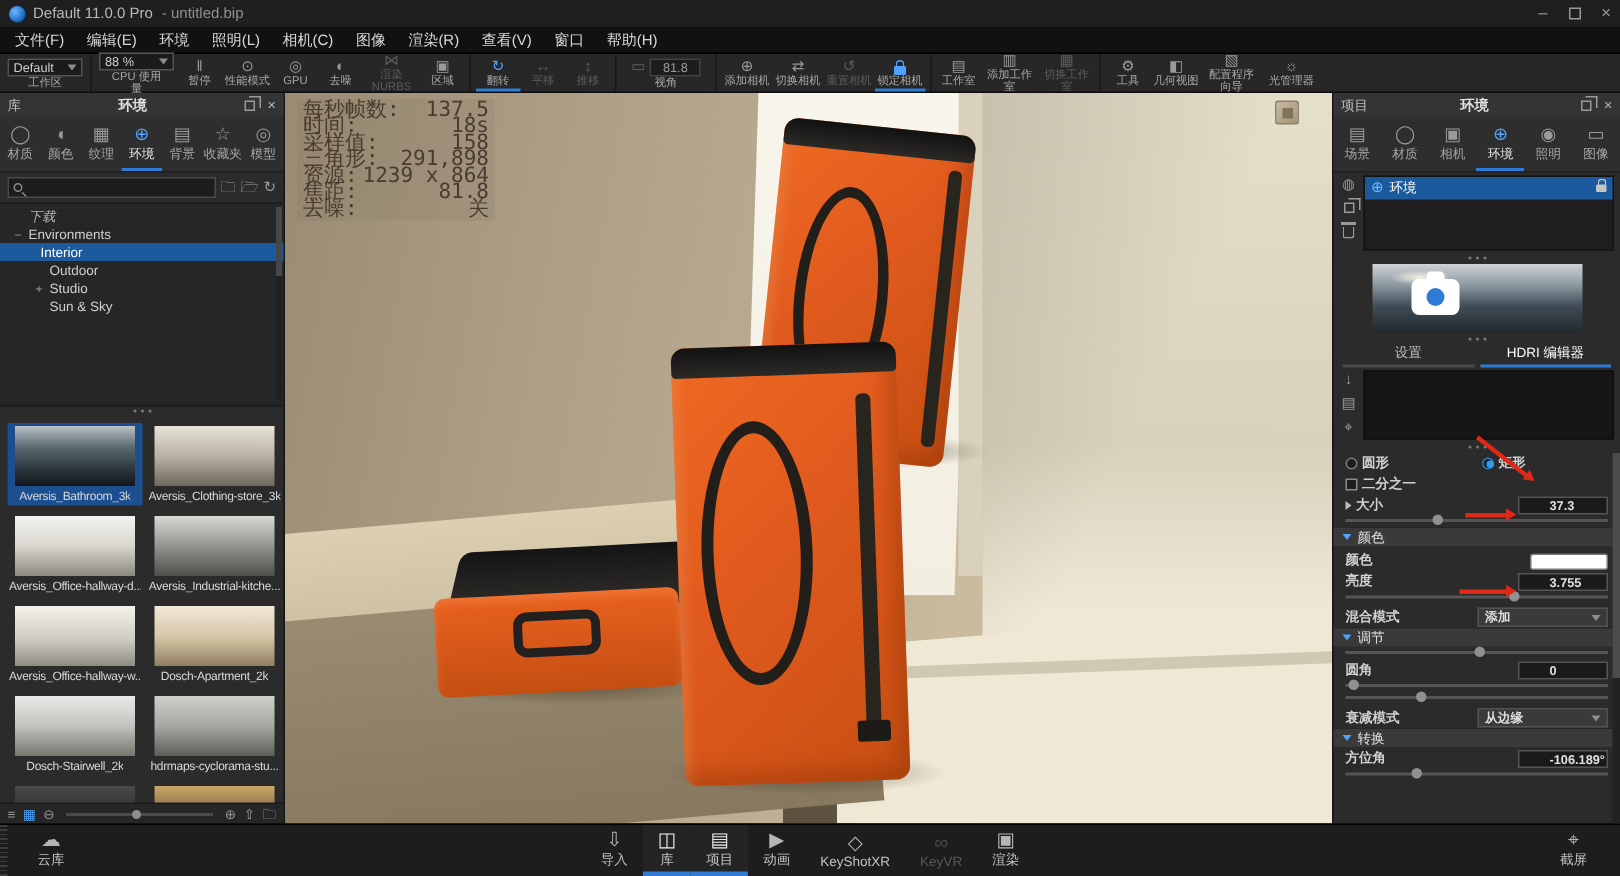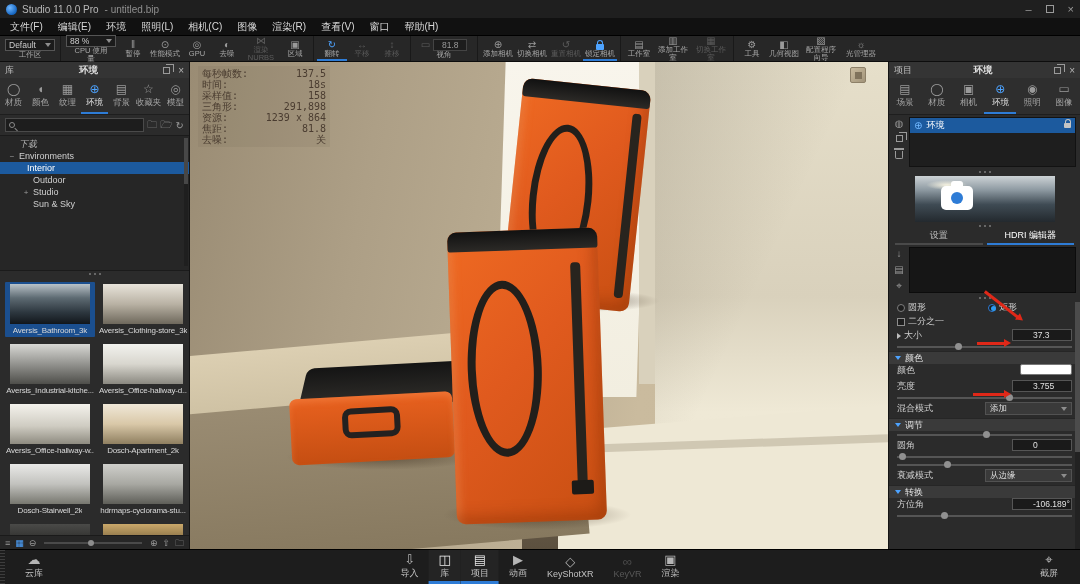--- a/index.html
+++ b/index.html
@@ -107,21 +107,21 @@
   .vshadow { position:absolute; background:radial-gradient(ellipse at center, rgba(55,40,25,.5), rgba(55,40,25,0) 70%); border-radius:50%; }
   .case { position:absolute; border-radius:9px; background:linear-gradient(135deg,#ef6a22 0%,#e05a1e 45%,#c84f12 100%); box-shadow:inset -6px -8px 14px rgba(120,40,0,.35), inset 4px 4px 8px rgba(255,170,110,.35); }
   .case .lid { position:absolute; left:0; top:0; width:100%; height:18px; background:linear-gradient(180deg,#111,#2c2a27); border-radius:9px 9px 3px 3px; }
   .case .oval { position:absolute; border:7px solid #221f1b; border-radius:50%; }
   .case .hinge { position:absolute; background:#28241e; border-radius:4px; }
   .case .latch { position:absolute; background:#1d1b18; border-radius:2px; }
   .caseC { position:absolute; }
   .cc-top { position:absolute; left:14px; top:0; width:158px; height:42px; background:linear-gradient(180deg,#141414,#32302c); border-radius:7px; transform:skewX(-16deg); }
   .cc-front { position:absolute; left:0; top:30px; width:163px; height:66px; background:linear-gradient(180deg,#e8611f,#c54e12); border-radius:7px; box-shadow:inset 0 4px 6px rgba(255,160,100,.3); }
   .cc-handle { position:absolute; left:52px; top:42px; width:58px; height:30px; border:6px solid #232120; border-radius:9px; }
-  .stats { position:absolute; left:8px; top:4px; width:132px; font-family:"DejaVu Sans Mono","Liberation Mono",monospace; font-size:10px; color:#4a3c30; background:rgba(100,85,65,.10); padding:2px 4px; z-index:40; }
+  .stats { position:absolute; left:8px; top:4px; width:132px; font-family:"DejaVu Sans Mono","Liberation Mono",monospace; font-size:14px; color:#4a3c30; background:rgba(100,85,65,.10); padding:2px 4px; z-index:40; }
   .stats .srow { display:flex; justify-content:space-between; line-height:11px; }
   .viewcube { position:absolute; right:22px; top:5px; width:16px; height:16px; z-index:40; background:linear-gradient(135deg,#c9bb9e,#a2947a); border:1px solid #8d8068; border-radius:2px; }
   .viewcube::after { content:""; position:absolute; left:4px; top:4px; width:7px; height:7px; background:#80735c; }
 
   
   .listsec { height:54px; display:flex; gap:2px; padding:2px 4px 2px 2px; flex:0 0 auto; }
   .sidecol { width:16px; display:flex; flex-direction:column; align-items:center; gap:6px; padding-top:2px; color:#9a9a9a; }
   .sideic { font-size:10px; line-height:10px; color:#9a9a9a; }
   .trashic { width:8px; height:8px; border:1px solid #9a9a9a; border-top:none; border-radius:0 0 2px 2px; position:relative; margin-top:3px; }
   .trashic::before { content:""; position:absolute; top:-3px; left:-2px; right:-2px; height:1.5px; background:#9a9a9a; }
@@ -133,21 +133,21 @@
   .previmg { width:140px; height:46px; position:relative; background:linear-gradient(180deg,#cdd3d6 0%,#8e9aa2 30%,#3f4b54 62%,#23292e 100%); }
   .previmg::before { content:""; position:absolute; left:8%; top:8%; width:30%; height:22%; background:radial-gradient(ellipse, rgba(255,250,230,.9), transparent 70%); }
   .camic { position:absolute; left:26px; top:10px; width:32px; height:24px; background:#fff; border-radius:5px; }
   .camic::before { content:""; position:absolute; left:10px; top:-5px; width:12px; height:7px; background:#fff; border-radius:3px 3px 0 0; }
   .camic::after { content:""; position:absolute; left:10px; top:6px; width:12px; height:12px; border-radius:50%; background:#2e7cd6; }
   .edittabs { height:16px; display:flex; flex:0 0 auto; padding:0 6px; gap:4px; }
   .edittab { flex:1; text-align:center; font-size:9px; color:#bdbdbd; border-bottom:2px solid #4a4a4a; line-height:13px; }
   .edittab.active { color:#fff; border-bottom-color:#2e7cd6; }
   .pinsec { height:50px; display:flex; gap:2px; padding:2px 4px 2px 2px; flex:0 0 auto; }
   .pincanvas { flex:1; background:#161616; border:1px solid #0c0c0c; }
-  .prow { height:14px; display:flex; align-items:flex-start; padding:0 8px; font-size:9px; color:#cfcfcf; flex:0 0 auto; position:relative; }
+  .prow { height:14px; display:flex; align-items:flex-end; padding:0 8px; font-size:9px; color:#cfcfcf; flex:0 0 auto; position:relative;font-weight:bold; }
   .prow .plabel { display:flex; align-items:center; gap:3px; }
   .pfield { margin-left:auto; width:60px; background:#1a1a1a; border:1px solid #555; height:12px; font-size:8.5px; color:#e0e0e0; display:flex; align-items:center; padding:0 20px; }
   .pselect { margin-left:auto; width:87px; background:#3a3a3a; border:1px solid #525252; height:13px; font-size:8.5px; color:#ddd; display:flex; align-items:center; justify-content:space-between; padding:0 4px; }
   .psec { height:13px; background:#3a3a3a; border-top:1px solid #262626; display:flex; align-items:center; gap:4px; padding:0 6px; font-size:9px; color:#e2e2e2; flex:0 0 auto; }
   .secarrow { width:0; height:0; border-left:3.5px solid transparent; border-right:3.5px solid transparent; border-top:4.5px solid #4da3ff; }
   .pslider { height:8px; margin:0 8px; position:relative; flex:0 0 auto; }
   .pslider::before { content:""; position:absolute; left:0; right:0; top:3px; height:2px; background:#555; }
   .pslider i { position:absolute; top:0; width:7px; height:7px; border-radius:50%; background:#909090; }
   .radio { width:8px; height:8px; border-radius:50%; border:1px solid #7d7d7d; background:#1d1d1d; }
   .radio.on { border-color:#2e7cd6; background:#1d1d1d; position:relative; }
@@ -173,21 +173,21 @@
   .bleft { display:flex; align-items:stretch; margin-left:10px; }
   .bright { position:absolute; right:12px; top:0; bottom:0; display:flex; }
 </style>
 </head>
 <body>
 
 <div class="app">
 
   <div class="titlebar">
     <div class="appmark"></div>
-    <span class="titletext">Studio 11.0.0 Pro</span>
+    <span class="titletext">Default 11.0.0 Pro</span>
     <span class="filetext">- untitled.bip</span>
     <div class="winctl">
       <span class="wbtn">–</span>
       <span class="maxbox"></span>
       <span class="wbtn">×</span>
     </div>
   </div>
 
   <div class="menubar">
     <span>文件(F)</span>
@@ -403,26 +403,26 @@
       <div class="thumbs">
         <div class="thumb sel">
             <div class="timg th1"></div>
             <span class="tname">Aversis_Bathroom_3k</span>
           </div>
         <div class="thumb">
             <div class="timg th2"></div>
             <span class="tname">Aversis_Clothing-store_3k</span>
           </div>
         <div class="thumb">
+            <div class="timg th4"></div>
+            <span class="tname">Aversis_Office-hallway-d...</span>
+          </div>
+        <div class="thumb">
             <div class="timg th3"></div>
             <span class="tname">Aversis_Industrial-kitche...</span>
-          </div>
-        <div class="thumb">
-            <div class="timg th4"></div>
-            <span class="tname">Aversis_Office-hallway-d...</span>
           </div>
         <div class="thumb">
             <div class="timg th5"></div>
             <span class="tname">Aversis_Office-hallway-w...</span>
           </div>
         <div class="thumb">
             <div class="timg th6"></div>
             <span class="tname">Dosch-Apartment_2k</span>
           </div>
         <div class="thumb">

